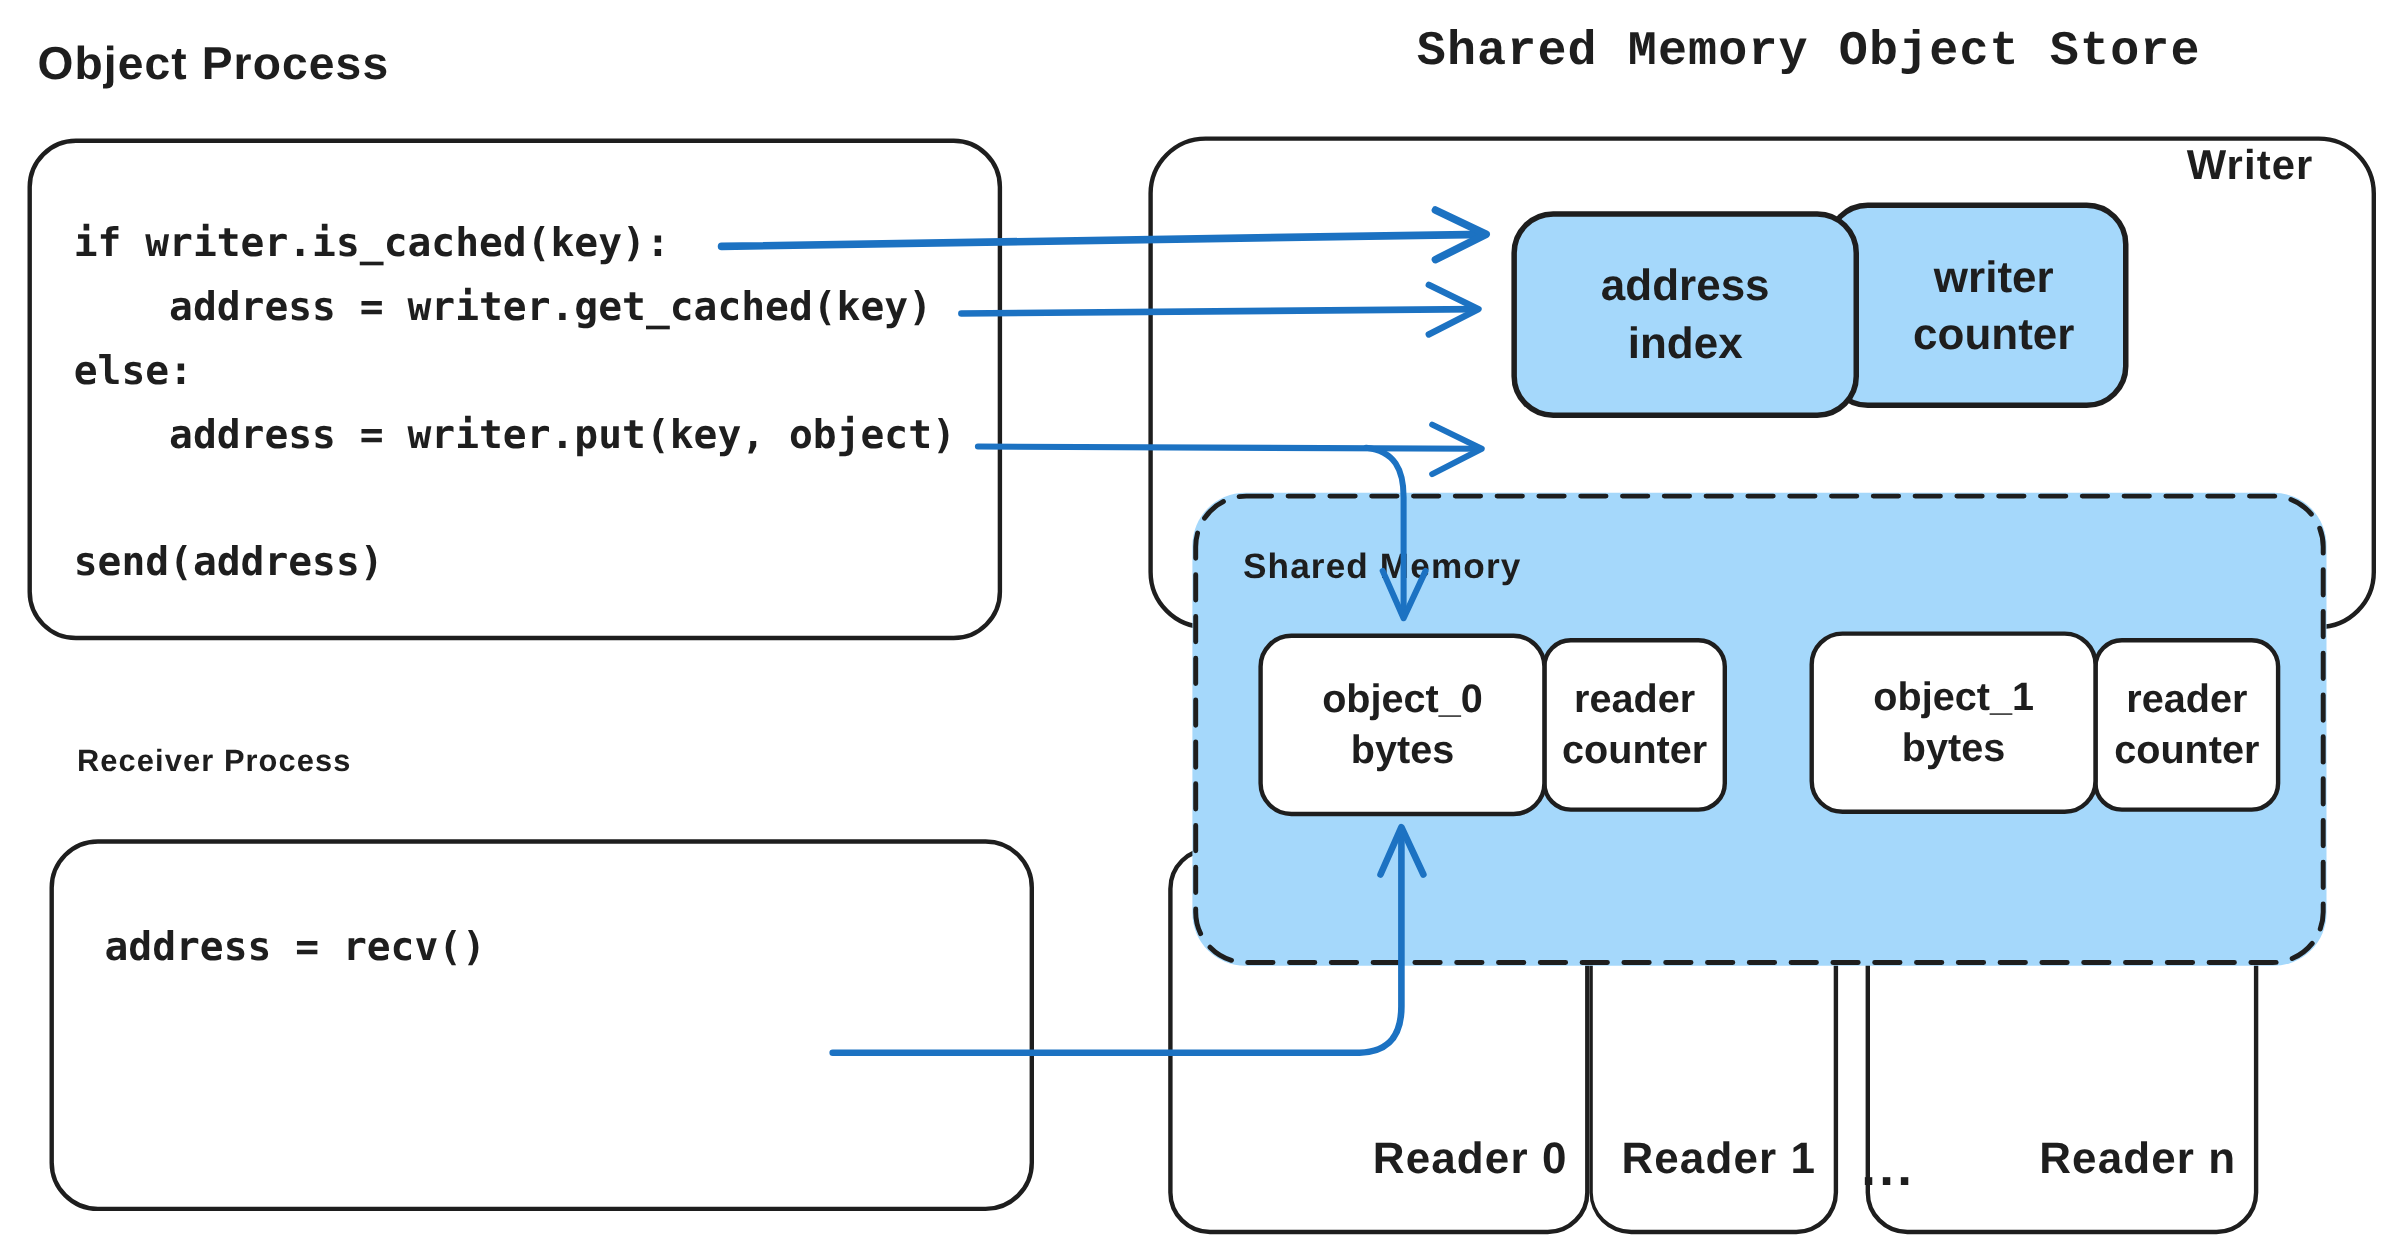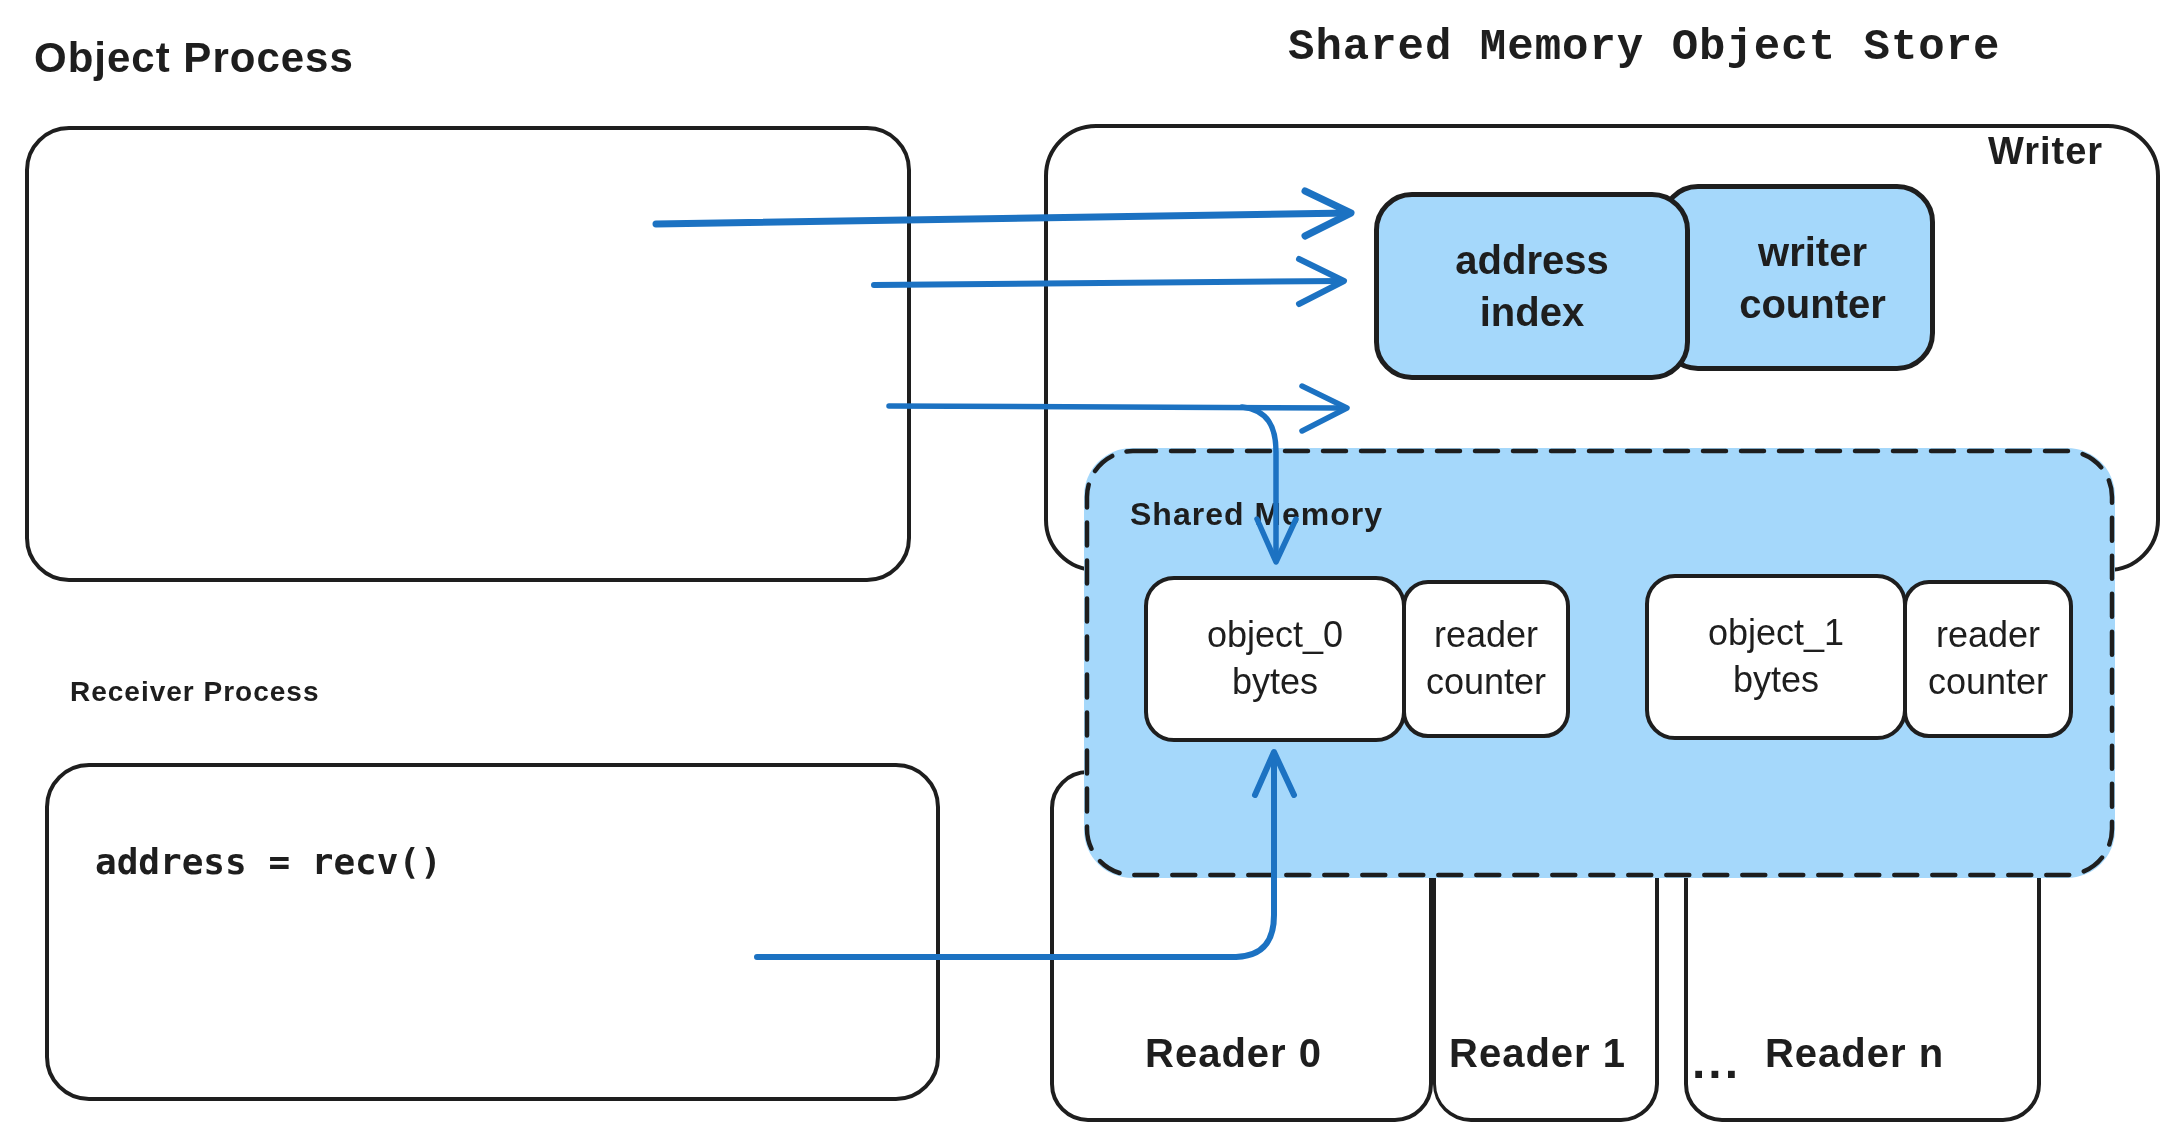--- a/index.html
+++ b/index.html
@@ -11,22 +11,22 @@
   .sketch{
     position:absolute;background:#ffffff;border:4.5px solid #1e1e1e;border-radius:44px;
     box-sizing:border-box;
   }
   #sender-box{left:25px;top:126px;width:886px;height:456px;z-index:10;}
   #receiver-box{left:45px;top:763px;width:895px;height:338px;z-index:10;}
   #writer-box{left:1044px;top:124px;width:1116px;height:448px;border-radius:52px;z-index:20;}
 
   .reader-box{
     position:absolute;background:#ffffff;border:4px solid #1e1e1e;border-radius:38px;
-    box-sizing:border-box;z-index:15;display:flex;align-items:flex-end;justify-content:center;
-    padding:0 16px 42px 0;font-size:40px;font-weight:600;letter-spacing:1px;
+    box-sizing:border-box;z-index:15;display:flex;align-items:flex-end;justify-content:flex-end;
+    padding:0 16px 42px 0;font-size:40px;font-weight:600;letter-spacing:1px;margin-left:12px;
   }
   #reader-0{left:1050px;top:770px;width:383px;height:352px;}
   #reader-1{left:1433px;top:770px;width:226px;height:352px;border-left-width:3.5px;}
   #reader-n{left:1684px;top:758px;width:357px;height:364px;}
   #dots{position:absolute;left:1692px;top:1034px;font-size:48px;font-weight:700;z-index:15;letter-spacing:3px;}
 
   
   #shared-box{
     position:absolute;left:1084px;top:448px;width:1031px;height:430px;
     background:#a5d8fb;border-radius:48px;z-index:30;box-sizing:border-box;
@@ -40,21 +40,21 @@
     box-sizing:border-box;display:flex;align-items:center;justify-content:center;
     text-align:center;font-size:40px;font-weight:600;line-height:1.3;white-space:pre-line;
   }
   #address-index{left:1374px;top:192px;width:316px;height:188px;z-index:22;}
   #writer-counter{left:1660px;top:184px;width:275px;height:187px;z-index:21;padding-left:30px;}
 
   
   .objbox{
     position:absolute;background:#ffffff;border:4.5px solid #1e1e1e;border-radius:30px;
     box-sizing:border-box;display:flex;align-items:center;justify-content:center;
-    text-align:center;font-size:36px;font-weight:400;line-height:1.3;white-space:pre-line;z-index:40;
+    text-align:center;font-size:36px;font-weight:700;line-height:1.3;white-space:pre-line;z-index:40;
   }
   #object-0{left:1144px;top:576px;width:262px;height:166px;}
   #rcounter-a{left:1402px;top:580px;width:168px;height:158px;border-radius:26px;z-index:39;}
   #object-1{left:1645px;top:574px;width:262px;height:166px;}
   #rcounter-b{left:1903px;top:580px;width:170px;height:158px;border-radius:26px;z-index:39;}
 
   
   .title{position:absolute;font-weight:600;z-index:12;letter-spacing:1px;}
   #sender-title{left:34px;top:34px;font-size:42px;}
   #receiver-title{left:70px;top:676px;font-size:28px;}
@@ -77,20 +77,26 @@
 </head>
 <body>
 
 <div class="canvas">
 
   <div class="title" id="sender-title">Object Process</div>
   <div class="title" id="receiver-title">Receiver Process</div>
   <div class="title" id="store-title">Shared Memory Object Store</div>
 
   <div class="sketch" id="sender-box"></div>
+  <div class="code" id="sender-code">if writer.is_cached(key):
+    address = writer.get_cached(key)
+else:
+    address = writer.put(key, object)
+
+send(address)</div>
 
   <div class="sketch" id="receiver-box"></div>
   <div class="code" id="recv-line">address = recv()</div>
 
   <div class="sketch" id="writer-box"></div>
   <div class="title" id="writer-label">Writer</div>
 
   <div class="reader-box" id="reader-0">
     <span>Reader 0</span>
   </div>

